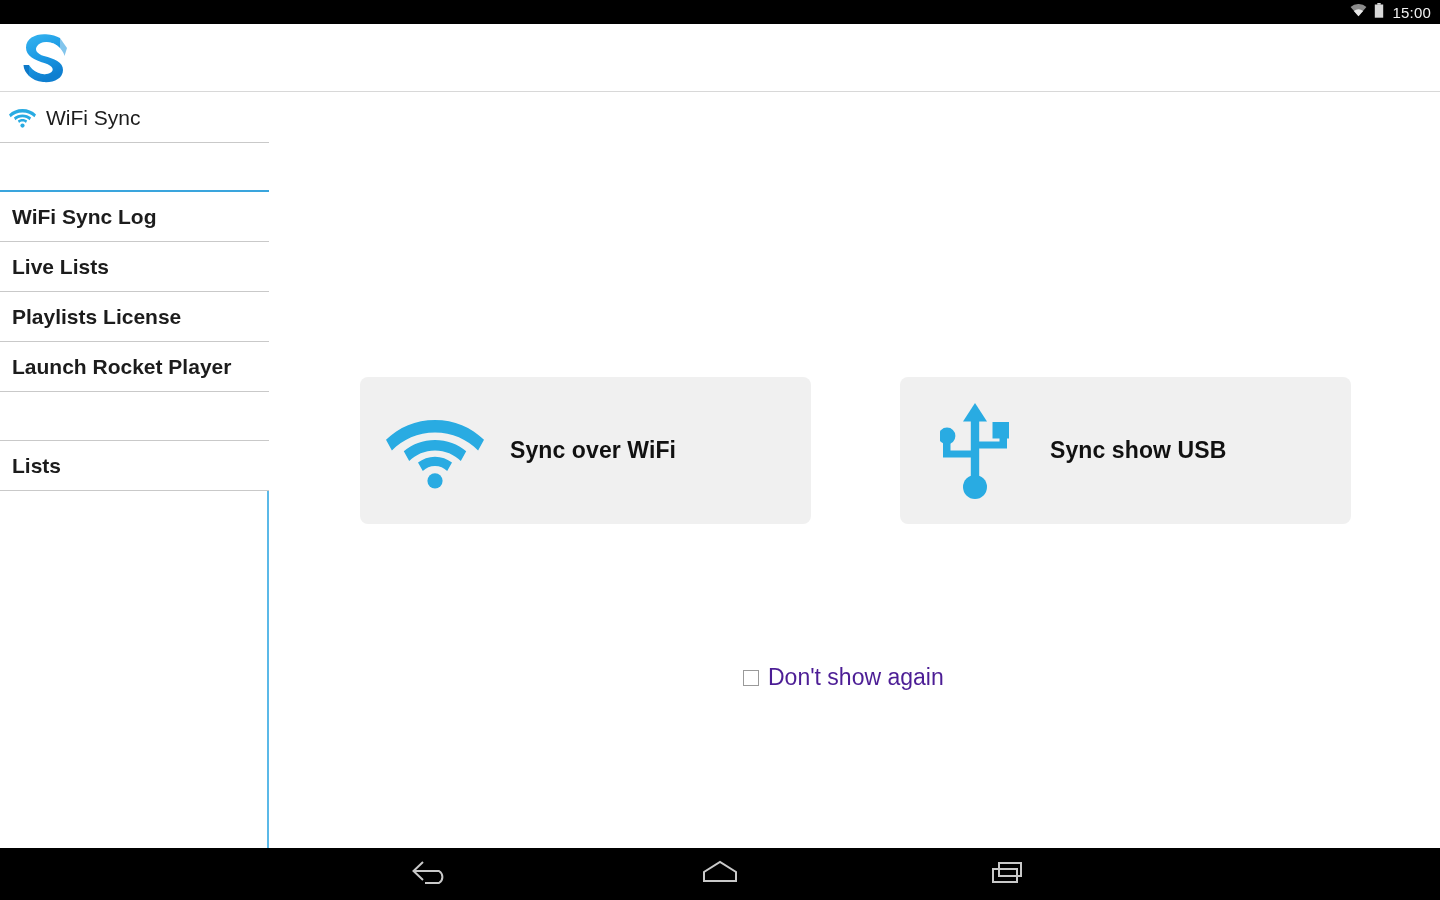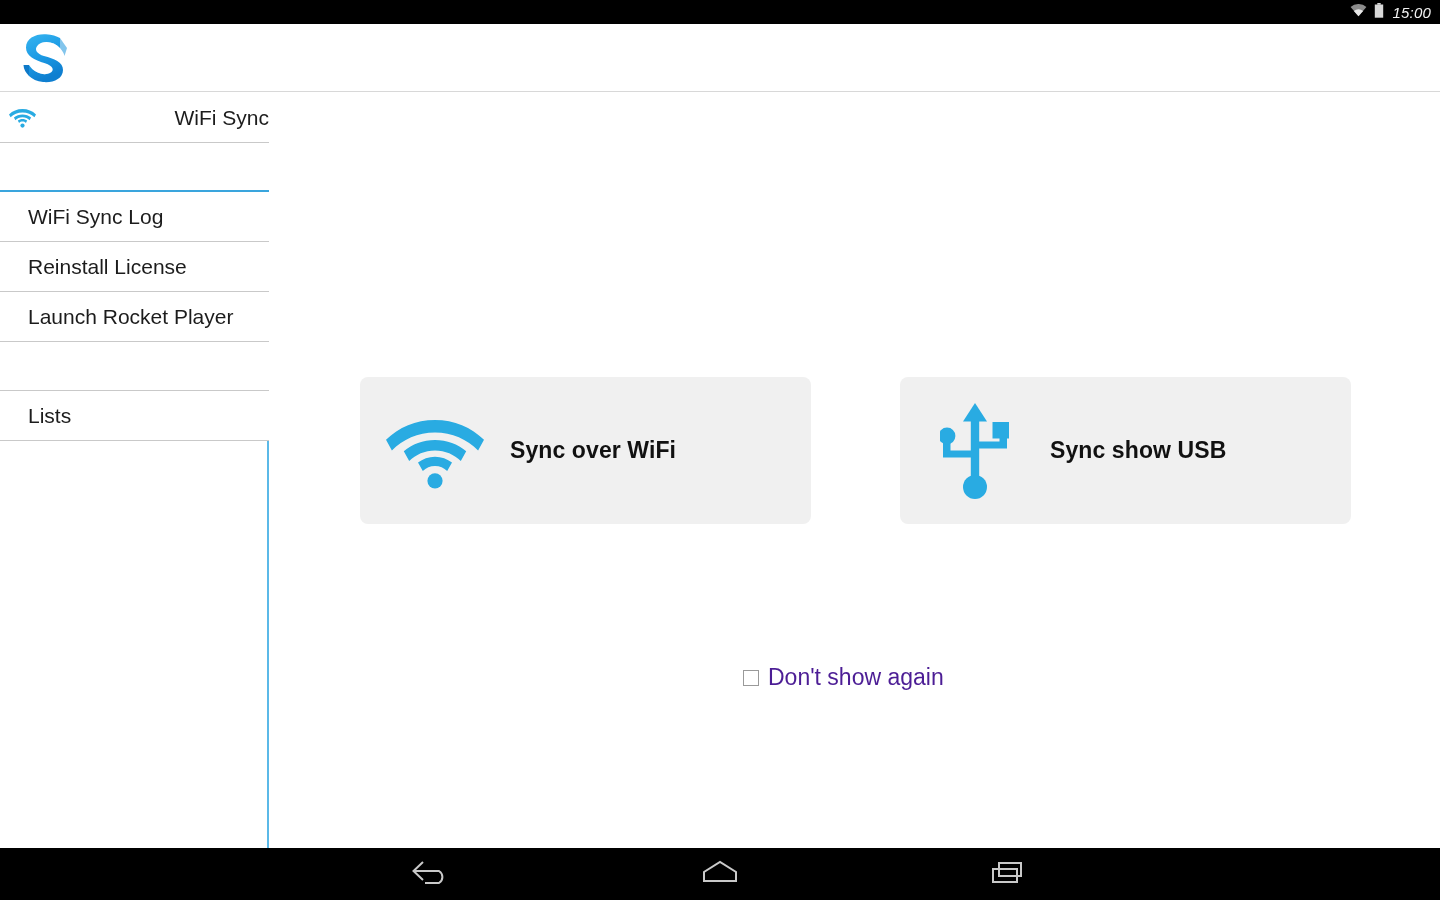--- a/index.html
+++ b/index.html
@@ -13,54 +13,53 @@
 
   
   .statusbar {
     position:absolute; top:0; left:0; width:1440px; height:24px;
     background:#000000; display:flex; align-items:center;
     justify-content:flex-end; padding-right:9px;
   }
   .statusbar .sb-icon { display:block; margin-left:7px; }
   .statusbar .sb-time {
     color:#f2f2f2; font-size:15px; letter-spacing:0.2px;
-    margin-left:8px; line-height:1; font-family:"Liberation Sans", sans-serif;font-style:italic;
+    margin-left:8px; line-height:1; font-family:"Liberation Sans", sans-serif;
   }
 
   
   .header {
     position:absolute; top:24px; left:0; width:1440px; height:68px;
     background:#ffffff; border-bottom:1px solid #d8d8d8;
   }
   .logo { position:absolute; left:18px; top:8px; width:56px; height:52px; }
 
   
   .sidebar {
     position:absolute; top:93px; left:0; width:269px; height:755px;
     background:#ffffff; border-right:2px solid #5bb9e8;
   }
   .nav-row {
     position:relative; height:50px; width:269px;
     display:flex; align-items:center;
     border-bottom:1px solid #c9c9c9;
     background:#ffffff;
-    justify-content:space-between;
   }
   .nav-row.blue-bottom { border-bottom:2px solid #3aa5dd; }
   .nav-row.spacer { height:49px; }
   .nav-row .nav-icon {
     width:44px; min-width:44px; display:flex;
     align-items:center; justify-content:center;
   }
   .nav-row .nav-label {
     font-size:21px; color:#1c1c1c; line-height:1;
     white-space:nowrap;
   }
   .nav-row.with-icon .nav-label { margin-left:2px; }
-  .nav-row.plain .nav-label { margin-left:28px; }
+  .nav-row.plain .nav-label { margin-left:12px;font-weight:bold; }
 
   
   .content {
     position:absolute; top:93px; left:271px;
     width:1169px; height:755px; background:#ffffff;
   }
   .sync-buttons {
     position:absolute; top:284px; left:89px; width:991px; height:147px;
     display:flex; justify-content:space-between;
   }
@@ -159,21 +158,24 @@
       <span class="nav-label">WiFi Sync</span>
     </div>
 
 
     <div class="nav-row spacer blue-bottom"></div>
 
     <div class="nav-row plain">
       <span class="nav-label">WiFi Sync Log</span>
     </div>
     <div class="nav-row plain">
-      <span class="nav-label">Reinstall License</span>
+      <span class="nav-label">Live Lists</span>
+    </div>
+    <div class="nav-row plain">
+      <span class="nav-label">Playlists License</span>
     </div>
     <div class="nav-row plain">
       <span class="nav-label">Launch Rocket Player</span>
     </div>
 
     <div class="nav-row spacer"></div>
 
     <div class="nav-row plain">
       <span class="nav-label">Lists</span>
     </div>

